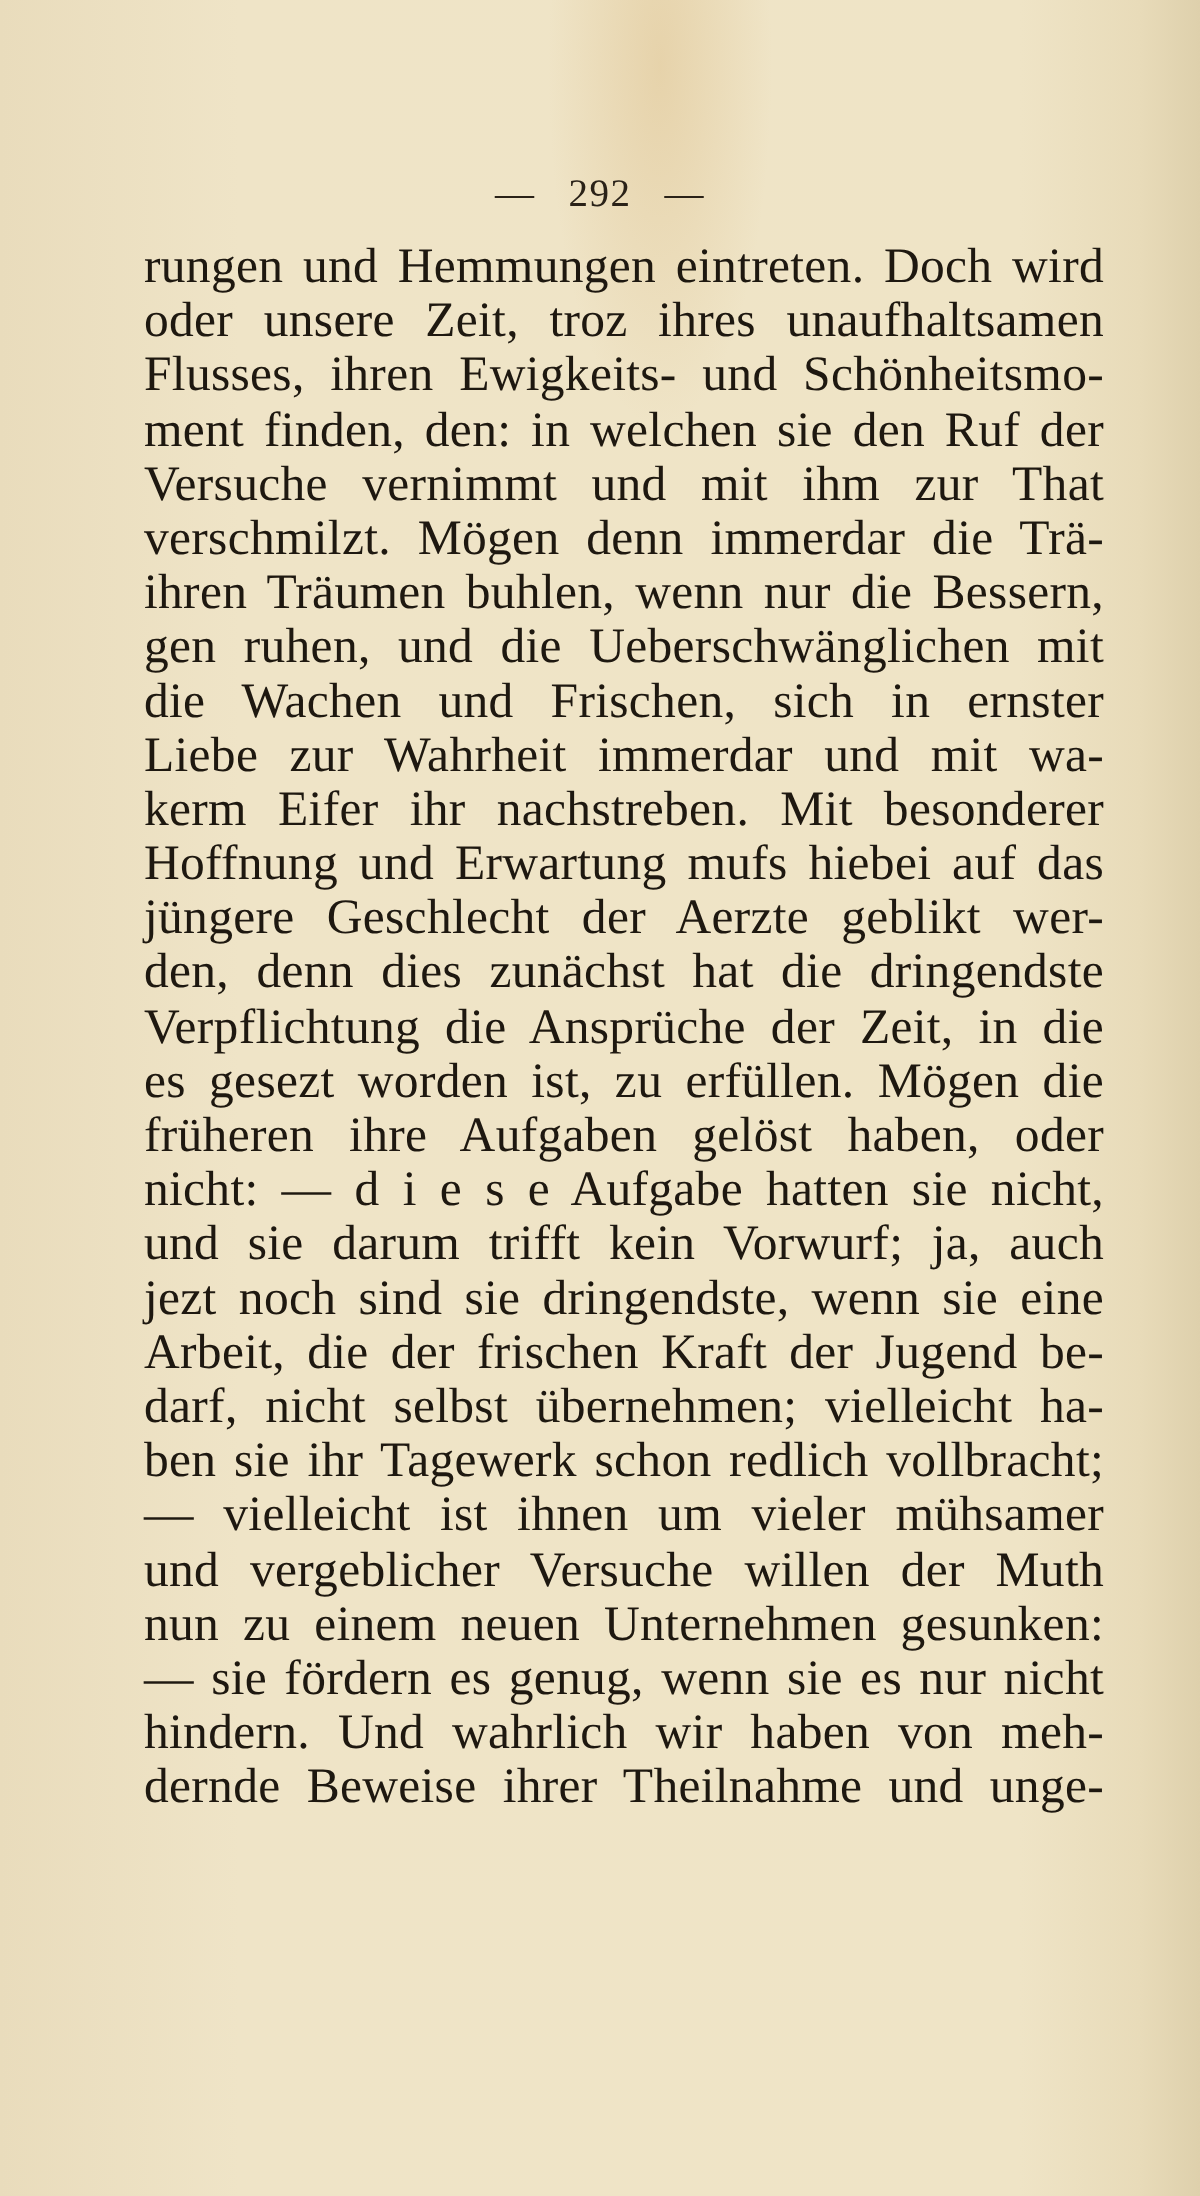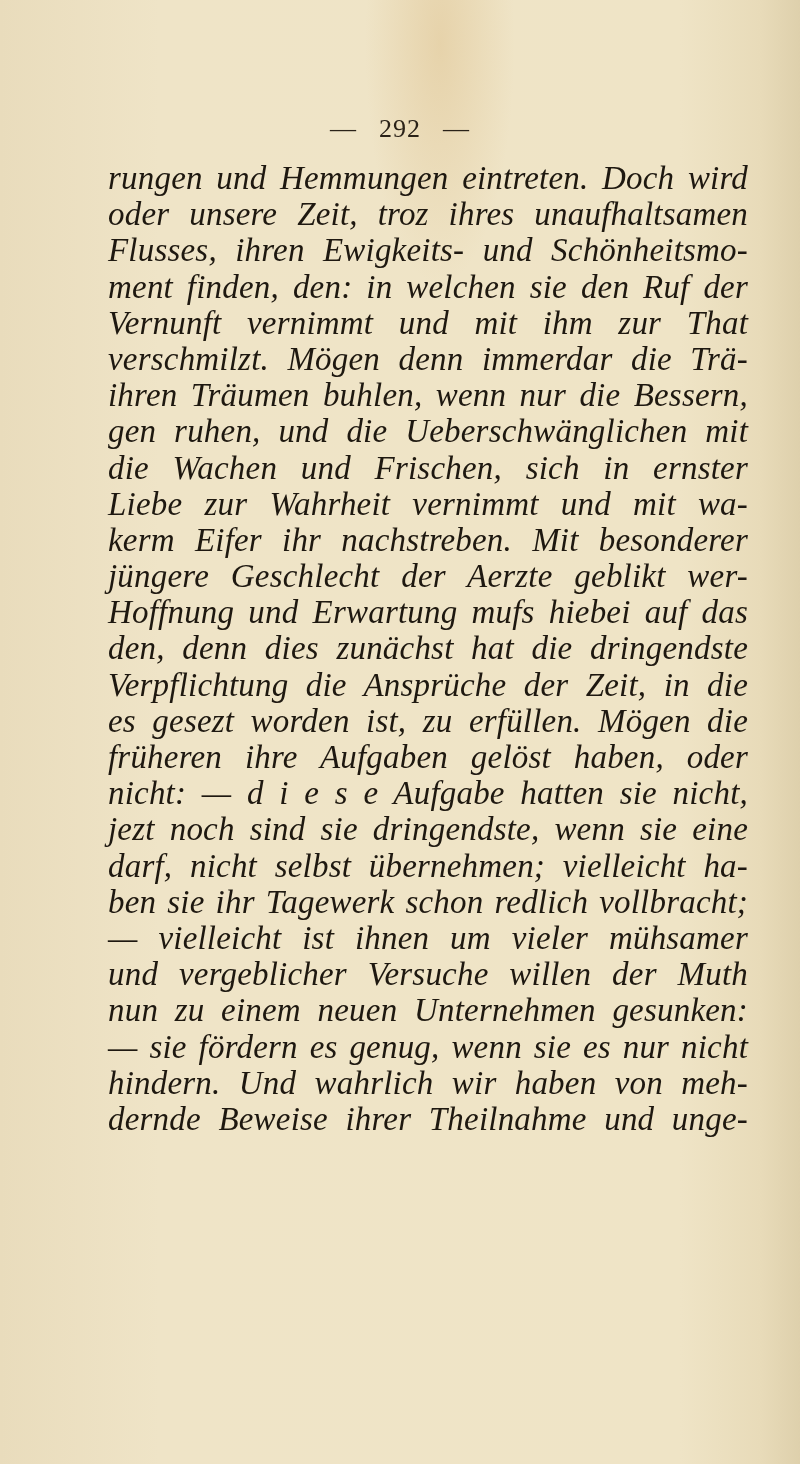--- a/index.html
+++ b/index.html
@@ -32,24 +32,23 @@
       font-size: 26px;
       color: #2a2218;
       letter-spacing: 1px;
     }
     .page-number .dash {
       display: inline-block;
       margin: 0 22px;
     }
     .text-block {
       position: absolute;
-      left: 108px;
+      left: 96px;
       top: 160px;
       width: 640px;
-      font-style: italic;
     }
     .line {
       font-family: "Liberation Serif", serif;
       font-size: 33px;
       line-height: 36.2px;
       height: 36.2px;
       color: #1e1810;
       white-space: nowrap;
       text-align: justify;
       text-align-last: justify;
@@ -65,35 +64,37 @@
 <div class="page">
   <div class="page-number">
     <span class="dash">—</span><span>292</span><span class="dash">—</span>
   </div>
 
   <div class="text-block">
     <div class="line">rungen und Hemmungen eintreten.  Doch wird</div>
     <div class="line">oder unsere Zeit, troz ihres unaufhaltsamen</div>
     <div class="line">Flusses, ihren Ewigkeits- und Schönheitsmo-</div>
     <div class="line">ment finden, den: in welchen sie den Ruf der</div>
-    <div class="line">Vernunft vernimmt und mit ihm zur That</div>
+    <div class="line">Versuche vernimmt und mit ihm zur That</div>
     <div class="line">verschmilzt.  Mögen denn immerdar die Trä-</div>
     <div class="line">ihren Träumen buhlen, wenn nur die Bessern,</div>
     <div class="line">gen ruhen, und die Ueberschwänglichen mit</div>
     <div class="line">die Wachen und Frischen, sich in ernster</div>
-    <div class="line">Liebe zur Wahrheit vernimmt und mit wa-</div>
+    <div class="line">Liebe zur Wahrheit immerdar und mit wa-</div>
     <div class="line">kerm Eifer ihr nachstreben.  Mit besonderer</div>
+    <div class="line">Hoffnung und Erwartung mufs hiebei auf das</div>
     <div class="line">jüngere Geschlecht der Aerzte geblikt wer-</div>
-    <div class="line">Hoffnung und Erwartung mufs hiebei auf das</div>
     <div class="line">den, denn dies zunächst hat die dringendste</div>
     <div class="line">Verpflichtung die Ansprüche der Zeit, in die</div>
     <div class="line">es gesezt worden ist, zu erfüllen.  Mögen die</div>
     <div class="line">früheren ihre Aufgaben gelöst haben, oder</div>
     <div class="line">nicht: — d i e s e  Aufgabe hatten sie nicht,</div>
+    <div class="line">und sie darum trifft kein Vorwurf; ja, auch</div>
     <div class="line">jezt noch sind sie dringendste, wenn sie eine</div>
+    <div class="line">Arbeit, die der frischen Kraft der Jugend be-</div>
     <div class="line">darf, nicht selbst übernehmen; vielleicht ha-</div>
     <div class="line">ben sie ihr Tagewerk schon redlich vollbracht;</div>
     <div class="line">— vielleicht ist ihnen um vieler mühsamer</div>
     <div class="line">und vergeblicher Versuche willen der Muth</div>
     <div class="line">nun zu einem neuen Unternehmen gesunken:</div>
     <div class="line">— sie fördern es genug, wenn sie es nur nicht</div>
     <div class="line">hindern.  Und wahrlich wir haben von meh-</div>
     <div class="line last">dernde Beweise ihrer Theilnahme und unge-</div>
   </div>
 </div>

